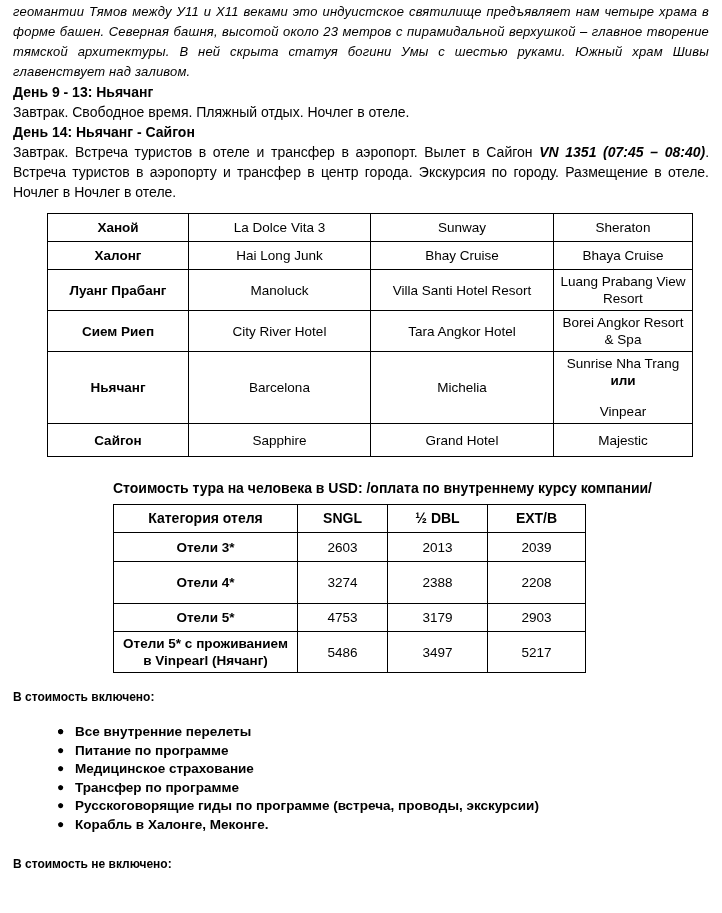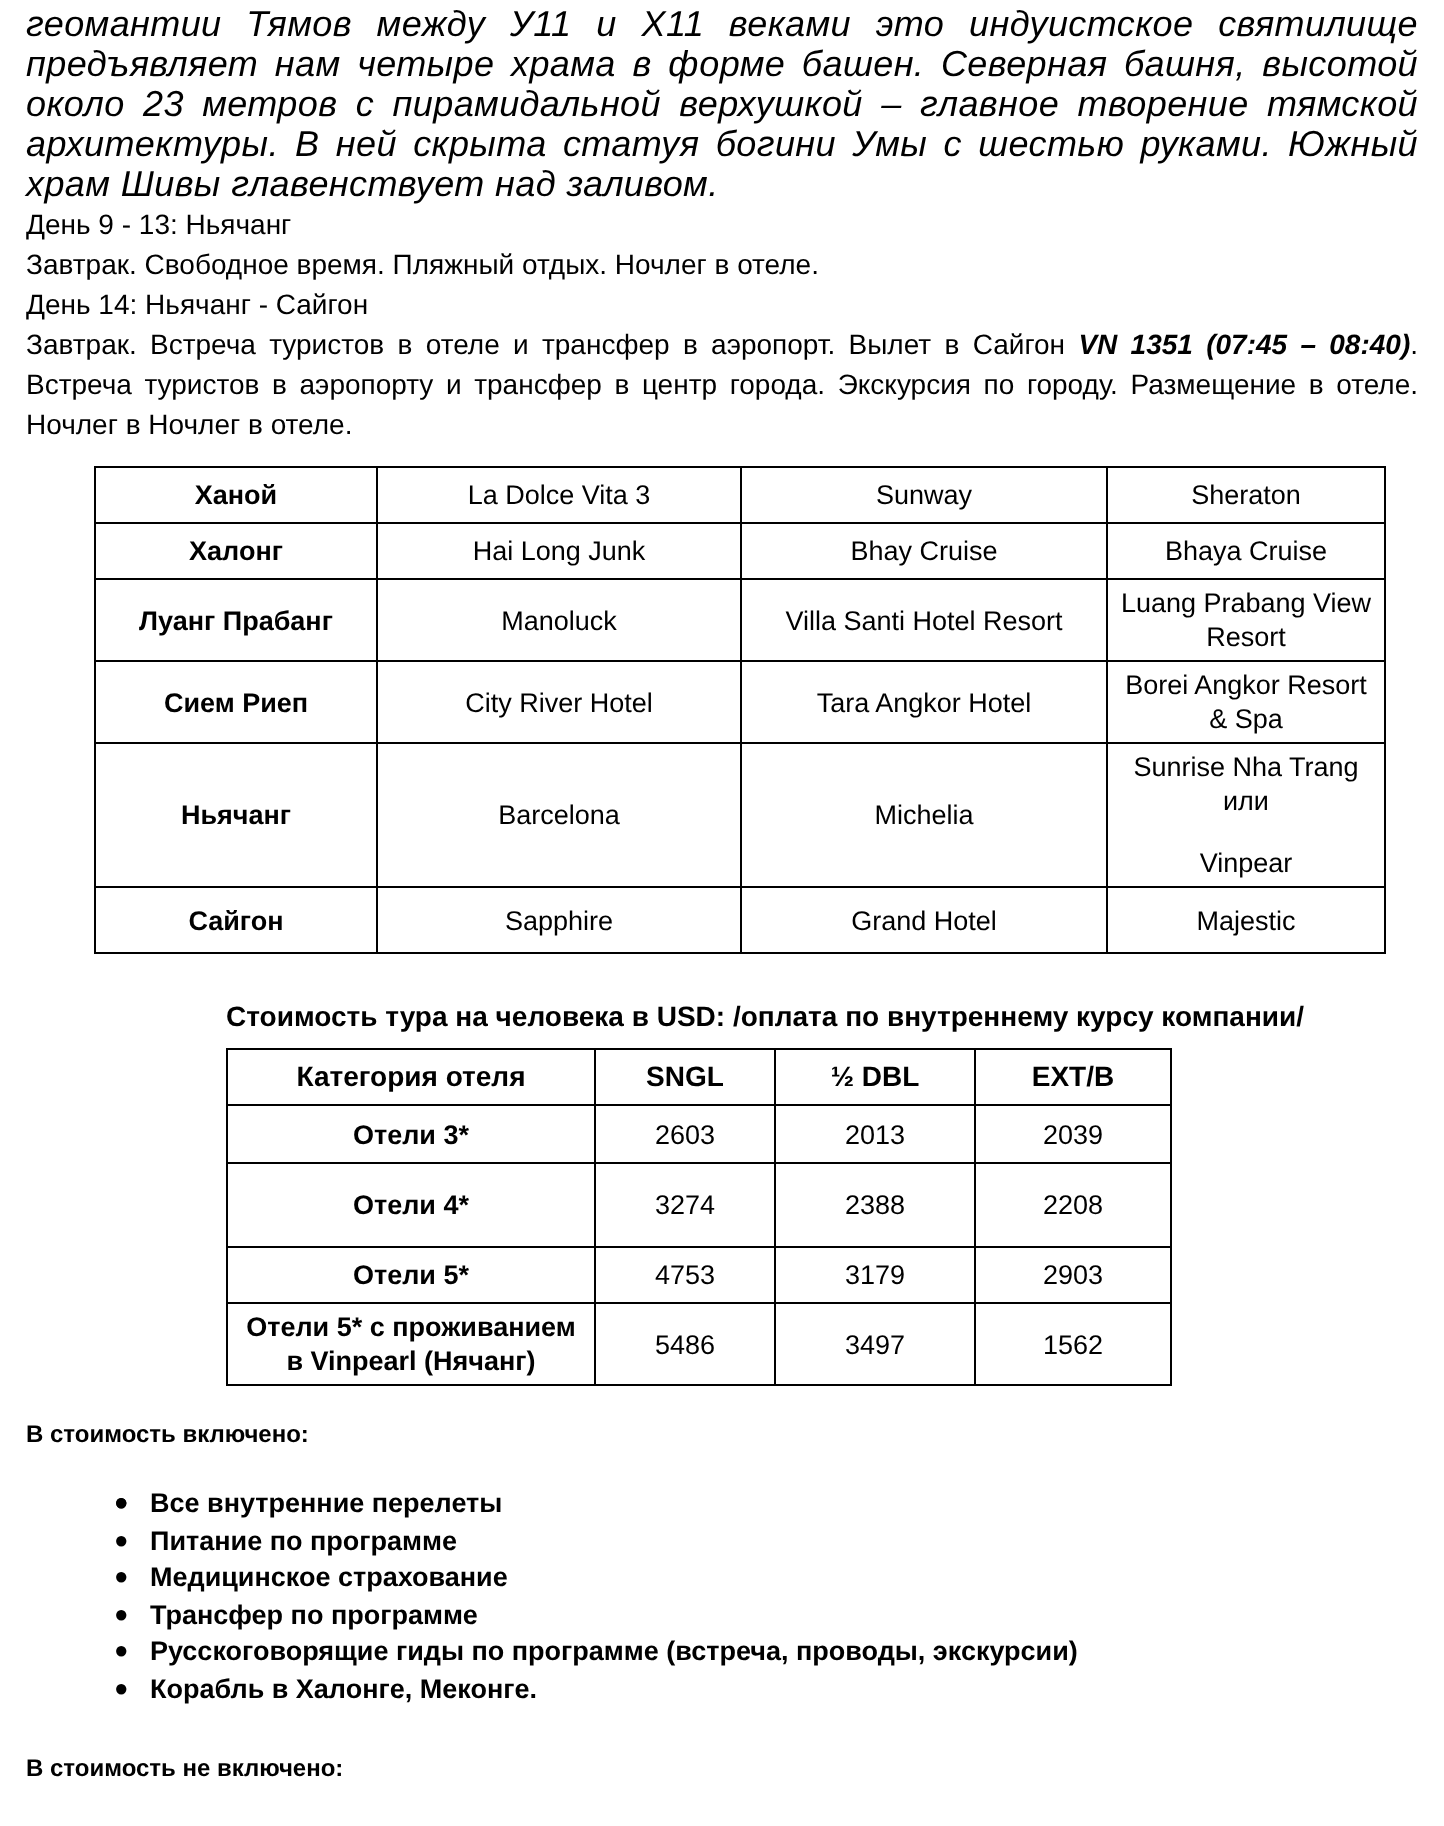--- a/index.html
+++ b/index.html
@@ -6,27 +6,27 @@
   body {
     width: 722px; height: 913px;
     background: #ffffff; color: #000000;
     font-family: "Liberation Sans", sans-serif;
     overflow: hidden;
   }
   .page { padding: 2px 13px 0 13px; }
   p { margin: 0; }
   .intro {
     font-style: italic;
-    font-size: 18px; line-height: 20px;
+    font-size: 13px; line-height: 20px;
     text-align: justify;
     letter-spacing: 0.2px;
   }
   .day { font-size: 14px; line-height: 20px; }
   .just { text-align: justify; }
-  .b { font-weight: normal; }
+  .b { font-weight: bold; }
   .bi { font-weight: bold; font-style: italic; }
 
   table { border-collapse: collapse; table-layout: fixed; }
   td, th {
     border: 1.5px solid #000;
     text-align: center; vertical-align: middle;
     font-size: 13.5px; line-height: 17px;
     padding: 3px 4px;
     overflow: hidden;
   }
@@ -146,21 +146,21 @@
     <tr style="height:28px">
       <td class="cat">Отели 5*</td>
       <td>4753</td>
       <td>3179</td>
       <td>2903</td>
     </tr>
     <tr style="height:36px">
       <td class="cat">Отели 5* с проживанием в Vinpearl (Нячанг)</td>
       <td>5486</td>
       <td>3497</td>
-      <td>1562</td>
+      <td>5217</td>
     </tr>
   </tbody>
     </table>
 
   <p class="section-heading sh-included">В стоимость включено:</p>
   <ul class="bullets">
     <li><span class="bullet-dot">●</span></li>
     <li><span class="bullet-dot">●</span><span>Все внутренние перелеты</span></li>
     <li><span class="bullet-dot">●</span><span>Питание по программе</span></li>
     <li><span class="bullet-dot">●</span><span>Медицинское страхование</span></li>

